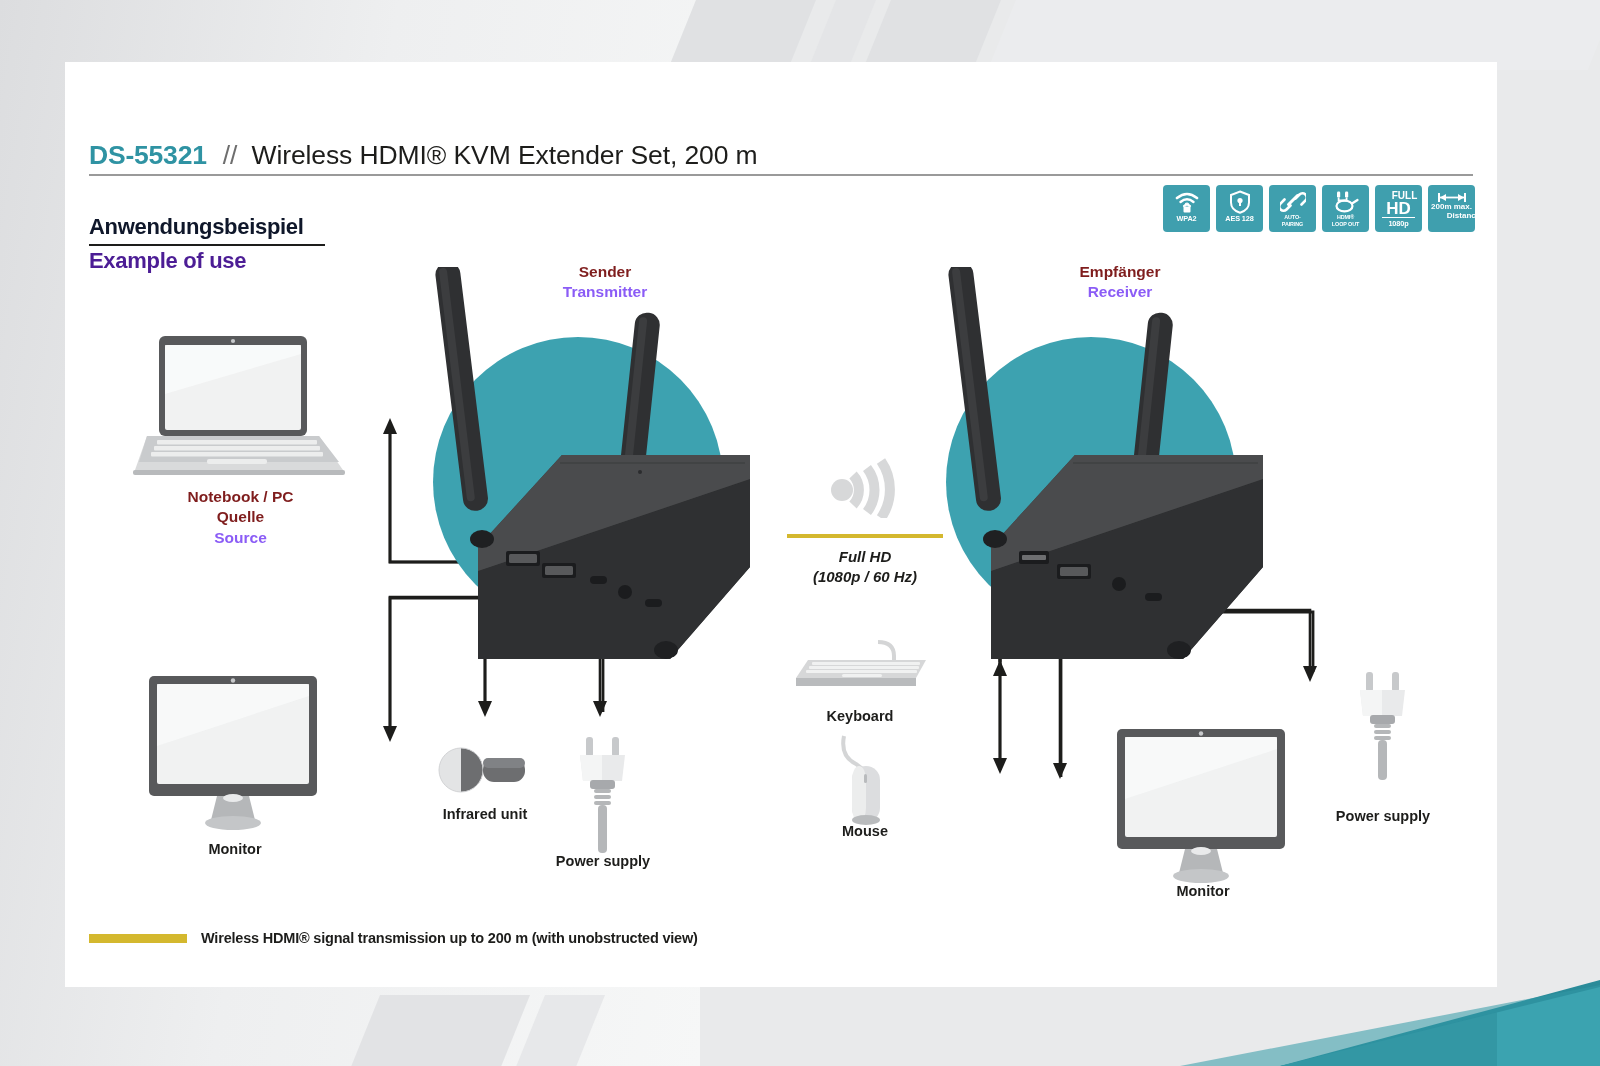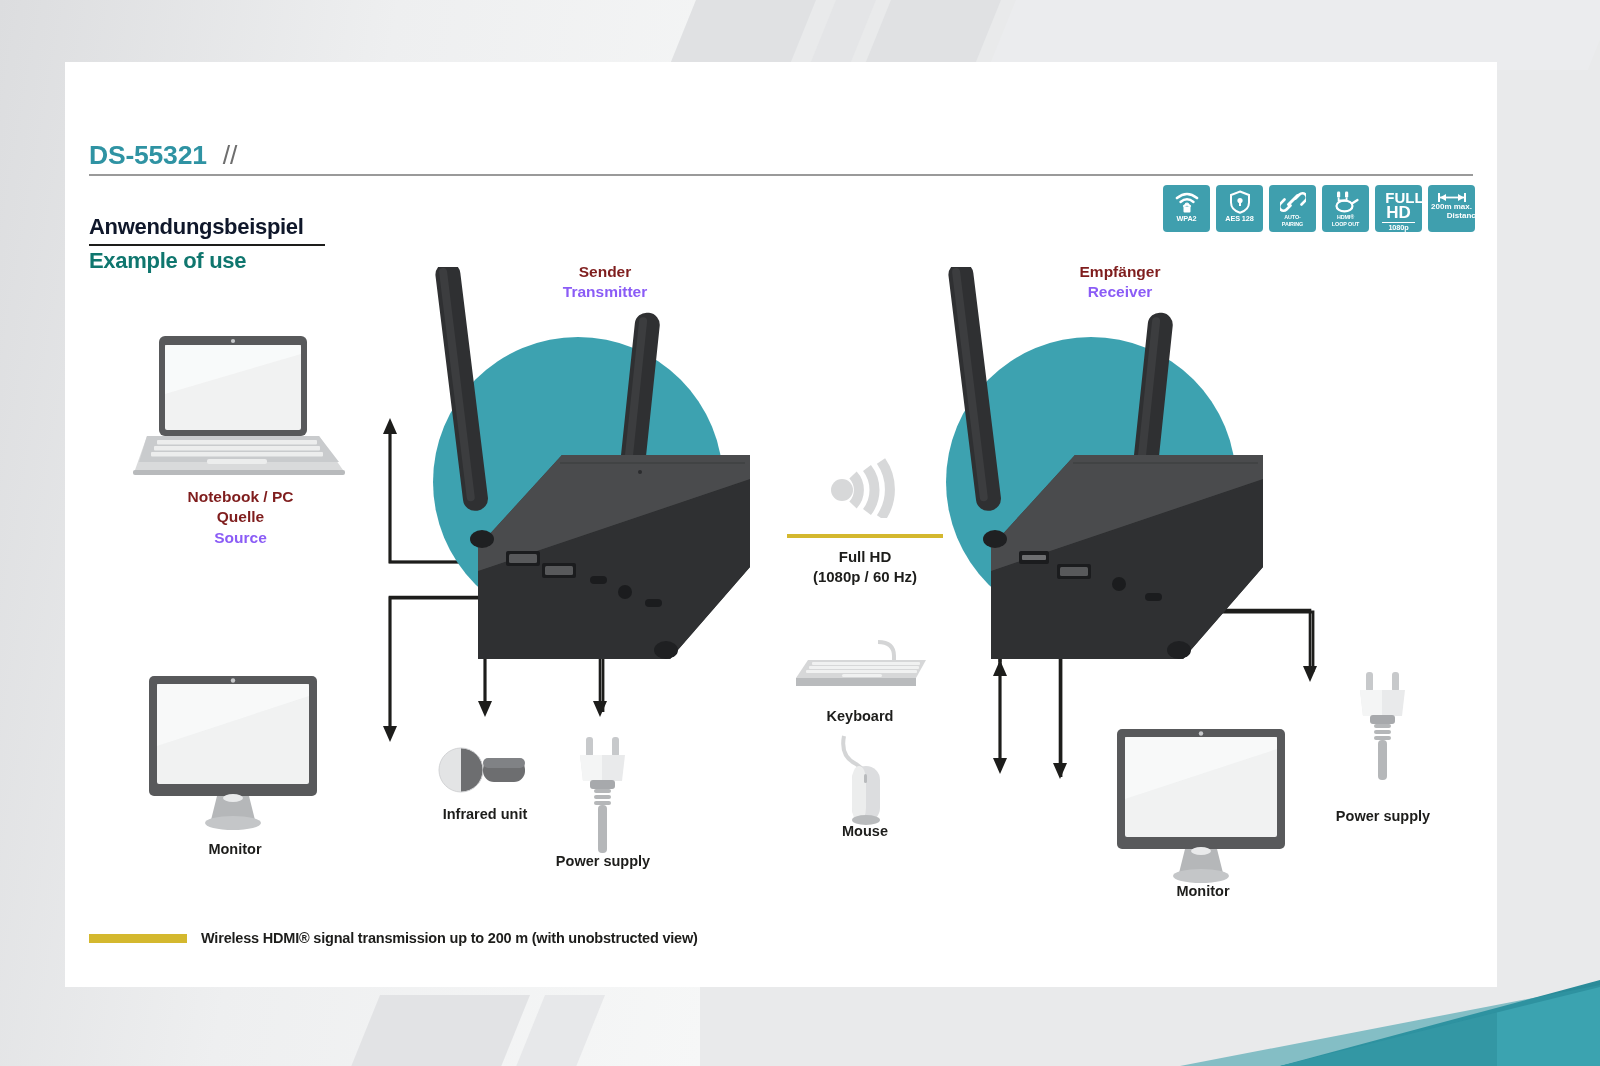--- a/index.html
+++ b/index.html
@@ -97,53 +97,53 @@
     height: 25px; display: flex; align-items: center; justify-content: center;
     width: 100%;
   }
   .badge .blabel {
     font-size: 7.3px; font-weight: bold; line-height: 1.05;
     text-align: center; letter-spacing: -0.1px;
     width: 100%;
     margin-top: 1px;
   }
   .badge .blabel.two { font-size: 5.4px; }
-  .badge.hd .bhd1 { font-size: 15px; font-weight: bold; line-height: 0.95; margin-top:2px;margin-left:12px;}
+  .badge.hd .bhd1 { font-size: 10px; font-weight: bold; line-height: 0.95; margin-top:2px;margin-left:12px;}
   .badge.hd .bhd2 { font-size: 17px; font-weight: bold; line-height: 0.9; }
   .badge.hd .bhdrule { width: 33px; height: 1.2px; background: #fff; margin: 1.5px 0 1px; }
   .badge.dist .bd1 { font-size: 8px; font-weight: bold; line-height: 1.1; }
   .badge.dist .bd2 { font-size: 8px; font-weight: bold; line-height: 1.1; padding-left: 24px; }
   .badge.dist .bdarrow { font-size: 13px; font-weight: bold; line-height: 1; margin-top: 3px;}
 
   
   .sec-de {
     position: absolute; left: 24px; top: 152px;
     font-size: 22px; font-weight: bold; color: #0f172a;
     letter-spacing: -0.3px;
   }
   .sec-rule {
     position: absolute; left: 24px; top: 182px;
     width: 236px; height: 1.6px; background: #1d1d1b;
   }
   .sec-en {
     position: absolute; left: 24px; top: 186px;
-    font-size: 22px; font-weight: bold; color: #0f766e;
+    font-size: 22px; font-weight: bold; color: #4c1d95;
     letter-spacing: -0.3px;
   }
 
   
   #diagram { position: absolute; left: 0; top: 0; width: 1432px; height: 925px; }
 
   .cap { position: absolute; text-align: center; line-height: 1.32; }
   .cap .de { font-size: 15.5px; font-weight: bold; color: #7f1d1d; white-space: nowrap;}
   .cap .en { font-size: 15.5px; font-weight: bold; color: #8b5cf6; white-space: nowrap;}
   .cap .one { font-size: 14.5px; font-weight: bold; color: #1d1d1b; white-space: nowrap;}
 
   
-  .wl-block { position: absolute; left: 700px; top: 380px; width: 200px; text-align: center; }
+  .wl-block { position: absolute; left: 700px; top: 380px; width: 200px; text-align: center; font-style: italic; }
   .wl-rule { width: 156px; height: 4px; background: #d4b82e; margin: 16px auto 10px; }
   .wl-t1 { font-size: 15px; font-weight: bold; color: #1d1d1b; }
   .wl-t2 { font-size: 15px; font-weight: bold; color: #1d1d1b; margin-top: 3px;}
 
   
   .legend { position: absolute; left: 24px; top: 868px; display: flex; align-items: center; gap: 14px; text-align: right; }
   .legend-swatch { width: 98px; height: 9px; background: #d4b82e; }
   .legend-text { font-size: 14.5px; font-weight: bold; color: #1d1d1b; letter-spacing: -0.2px;}
 
   svg { display: block; }
@@ -172,20 +172,21 @@
       <polygon points="1281,1066 1497,1066 1497,1012" fill="#2f8f9d" opacity="0.6"></polygon>
     </svg>
   </div>
 
   <div id="card">
 
 
     <div class="title-row">
       <span class="title-sku">DS-55321</span>
       <span class="title-sep">//</span>
+      <span class="title-desc">Wireless HDMI® KVM Extender Set, 200 m</span>
     </div>
     <div class="title-rule"></div>
 
     <div class="badges">
 
       <div class="badge">
         <div class="bicon">
           <svg width="26" height="22" viewBox="0 0 26 22">
             <path d="M3 7 Q13 -1 23 7" stroke="#fff" stroke-width="2.6" fill="none" stroke-linecap="round"></path>
             <path d="M6.5 11 Q13 5.5 19.5 11" stroke="#fff" stroke-width="2.4" fill="none" stroke-linecap="round"></path>

